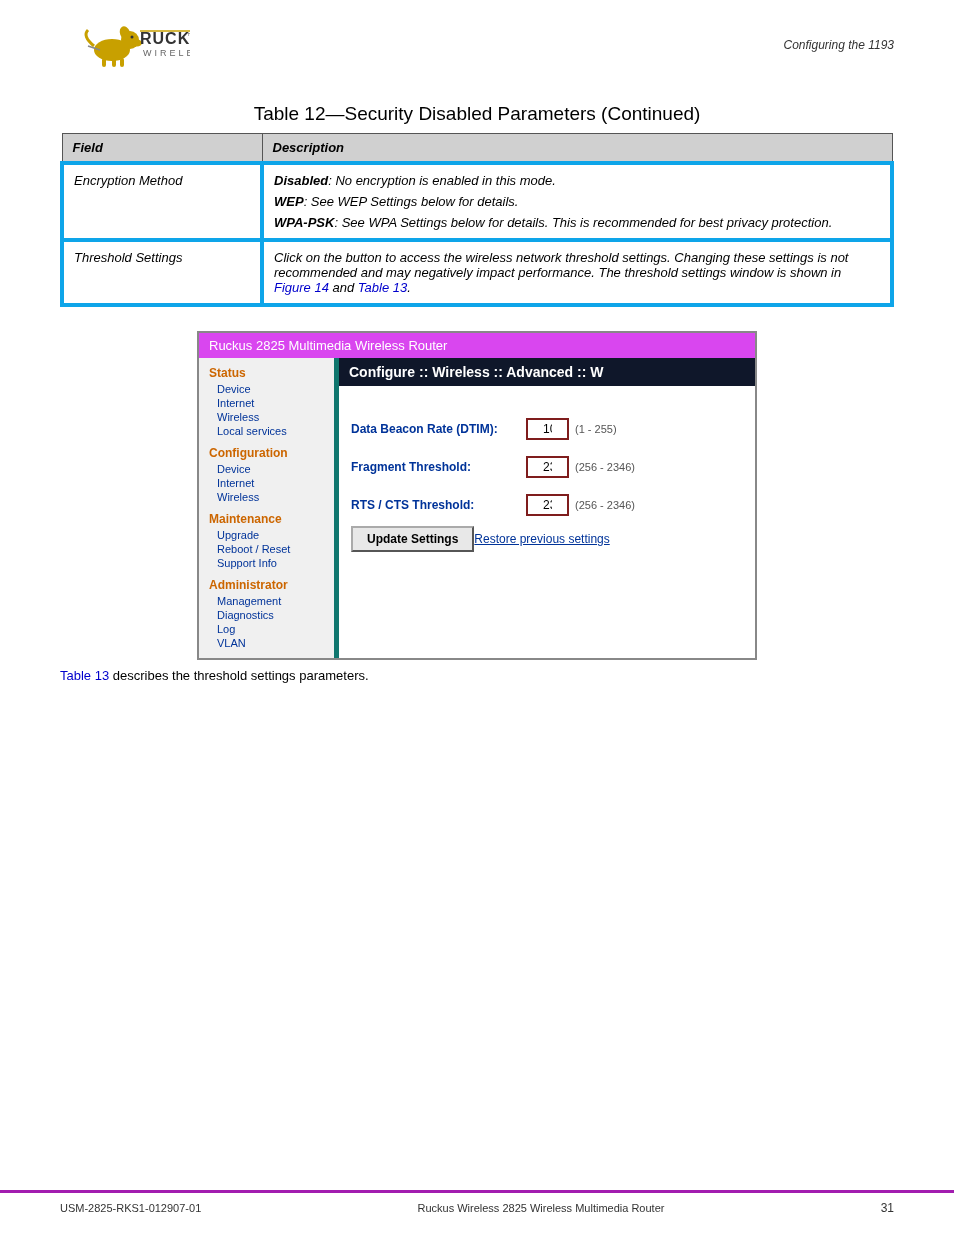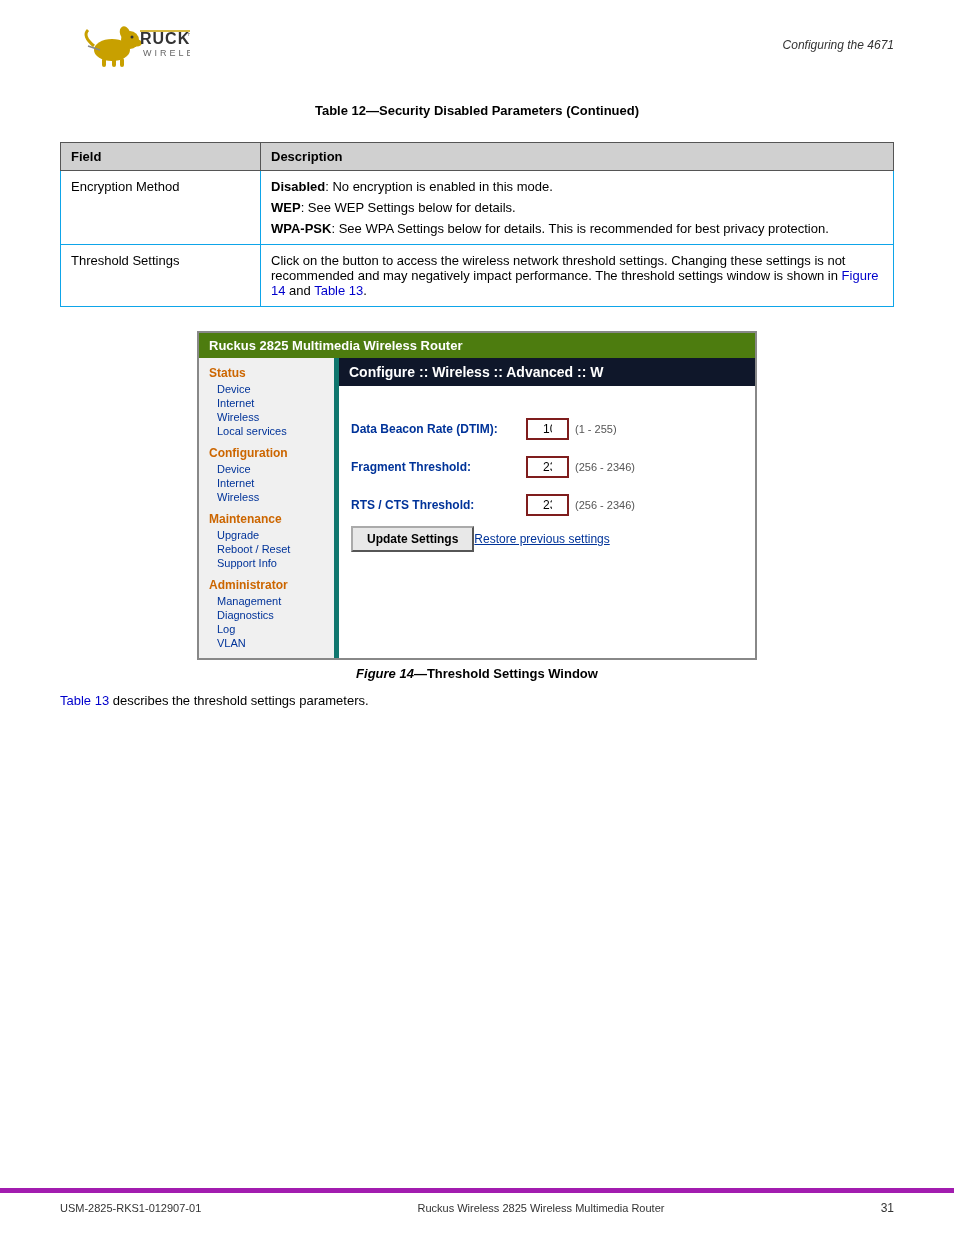--- a/index.html
+++ b/index.html
@@ -37,63 +37,64 @@
     }
 
     
     .main-content {
       padding: 20px 60px 20px 60px;
     }
 
     
     .table-caption {
       text-align: center;
-      font-weight: bold;
-      font-size: 13px;
-      margin-bottom: 24px;
+      font-weight: normal;
+      font-size: 19px;
+      margin-bottom: 8px;
     }
 
     
     .data-table {
       width: 100%;
       border-collapse: collapse;
       margin-bottom: 24px;
+      font-style: italic;
     }
     .data-table th {
       background: #d0d0d0;
       border: 1px solid #555;
       padding: 6px 10px;
       text-align: left;
       font-weight: bold;
       font-size: 13px;
     }
     .data-table td {
-      border: 1px solid #0ea5e9;
+      border: 4px solid #0ea5e9;
       padding: 8px 10px;
       vertical-align: top;
       font-size: 13px;
     }
     .data-table td:first-child {
       width: 200px;
     }
     .desc-bold { font-weight: bold; }
 
     
     .router-screenshot {
       border: 2px solid #888;
       width: 560px;
       margin: 0 auto 6px auto;
       font-family: Arial, Helvetica, sans-serif;
       font-size: 12px;
       background: #fff;
     }
     .router-title-bar {
-      background: #4d7c0f;
+      background: #d946ef;
       color: #fff;
-      font-weight: bold;
+      font-weight: normal;
       font-size: 13px;
       padding: 5px 10px;
     }
     .router-body {
       display: flex;
       flex-direction: row;
     }
     .router-sidebar {
       width: 140px;
       background: #f0f0f0;
@@ -207,21 +208,21 @@
     
     .page-footer {
       position: absolute;
       bottom: 20px;
       left: 0;
       right: 0;
       padding: 0 60px;
       display: flex;
       justify-content: space-between;
       align-items: center;
-      border-top: 5px solid #a21caf;
+      border-top: 3px solid #a21caf;
       padding-top: 8px;
       font-size: 11px;
       color: #333;
     }
     .footer-page-num {
       font-size: 12px;
     }
   </style>
 </head>
 <body>
@@ -254,21 +255,21 @@
 
       <text x="80" y="26" font-family="Arial Black, Arial" font-weight="900" font-size="16" fill="#333" letter-spacing="1">RUCKUS</text>
 
       <text x="127" y="20" font-family="Arial" font-size="7" fill="#555">™</text>
 
       <text x="83" y="38" font-family="Arial" font-size="9" fill="#666" letter-spacing="3">WIRELESS</text>
 
       <line x1="80" y1="13" x2="130" y2="13" stroke="#c8a000" stroke-width="1.5"></line>
     </svg>
   </div>
-  <div class="header-right">Configuring the 4671</div>
+  <div class="header-right">Configuring the 1193</div>
 </div>
 
 <div class="main-content">
 
   <div class="table-caption">Table 12—Security Disabled Parameters (Continued)</div>
 
   <table class="data-table">
     <thead>
       <tr>
         <th>Field</th>
@@ -352,23 +353,20 @@
             <button class="update-btn">Update Settings</button>
             <a href="#" class="restore-link">Restore previous settings</a>
           </div>
 
         </div>
       </div>
 
     </div>
   </div>
 
-  <div class="figure-caption">
-    <span style="font-style:italic;"><b>Figure 14</b><span>—Threshold Settings Window</span></span>
-  </div>
 
   <div class="body-text">
     <a href="#" class="link-blue">Table 13</a><span> describes the threshold settings parameters.</span>
   </div>
 
 </div>
 
 <div class="page-footer">
   <span>USM-2825-RKS1-012907-01</span>
   <span>Ruckus Wireless 2825 Wireless Multimedia Router</span>

